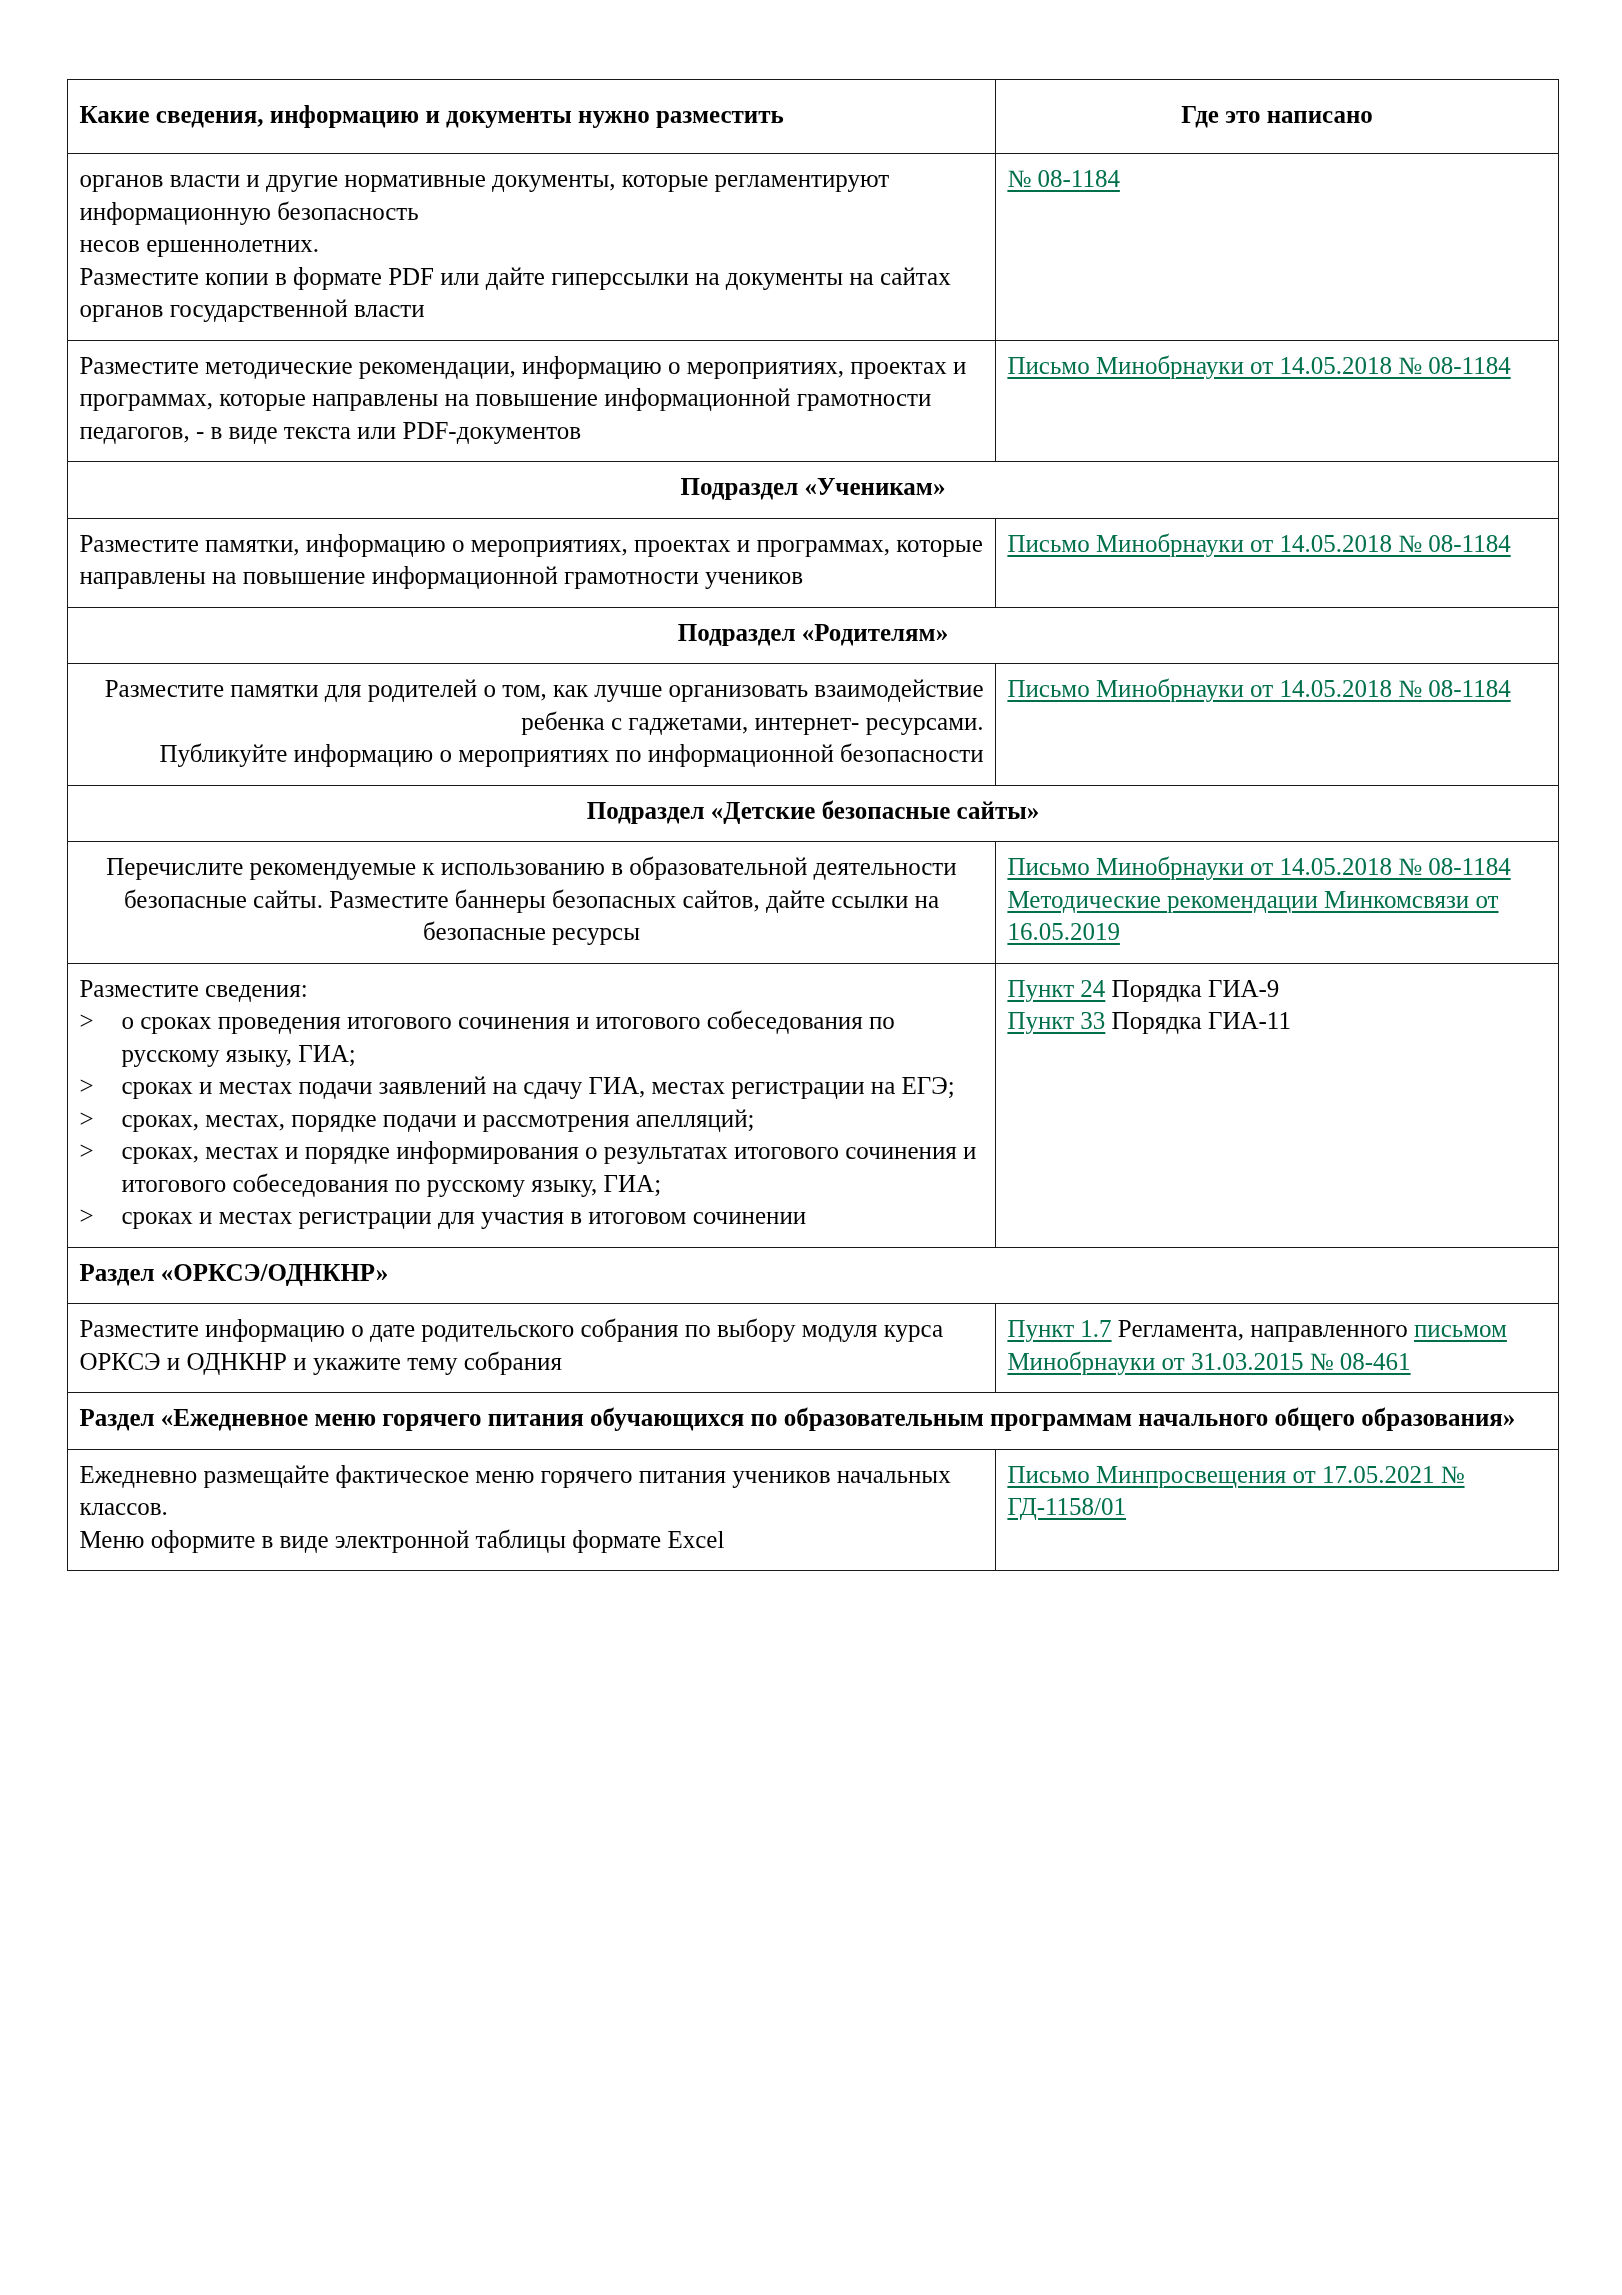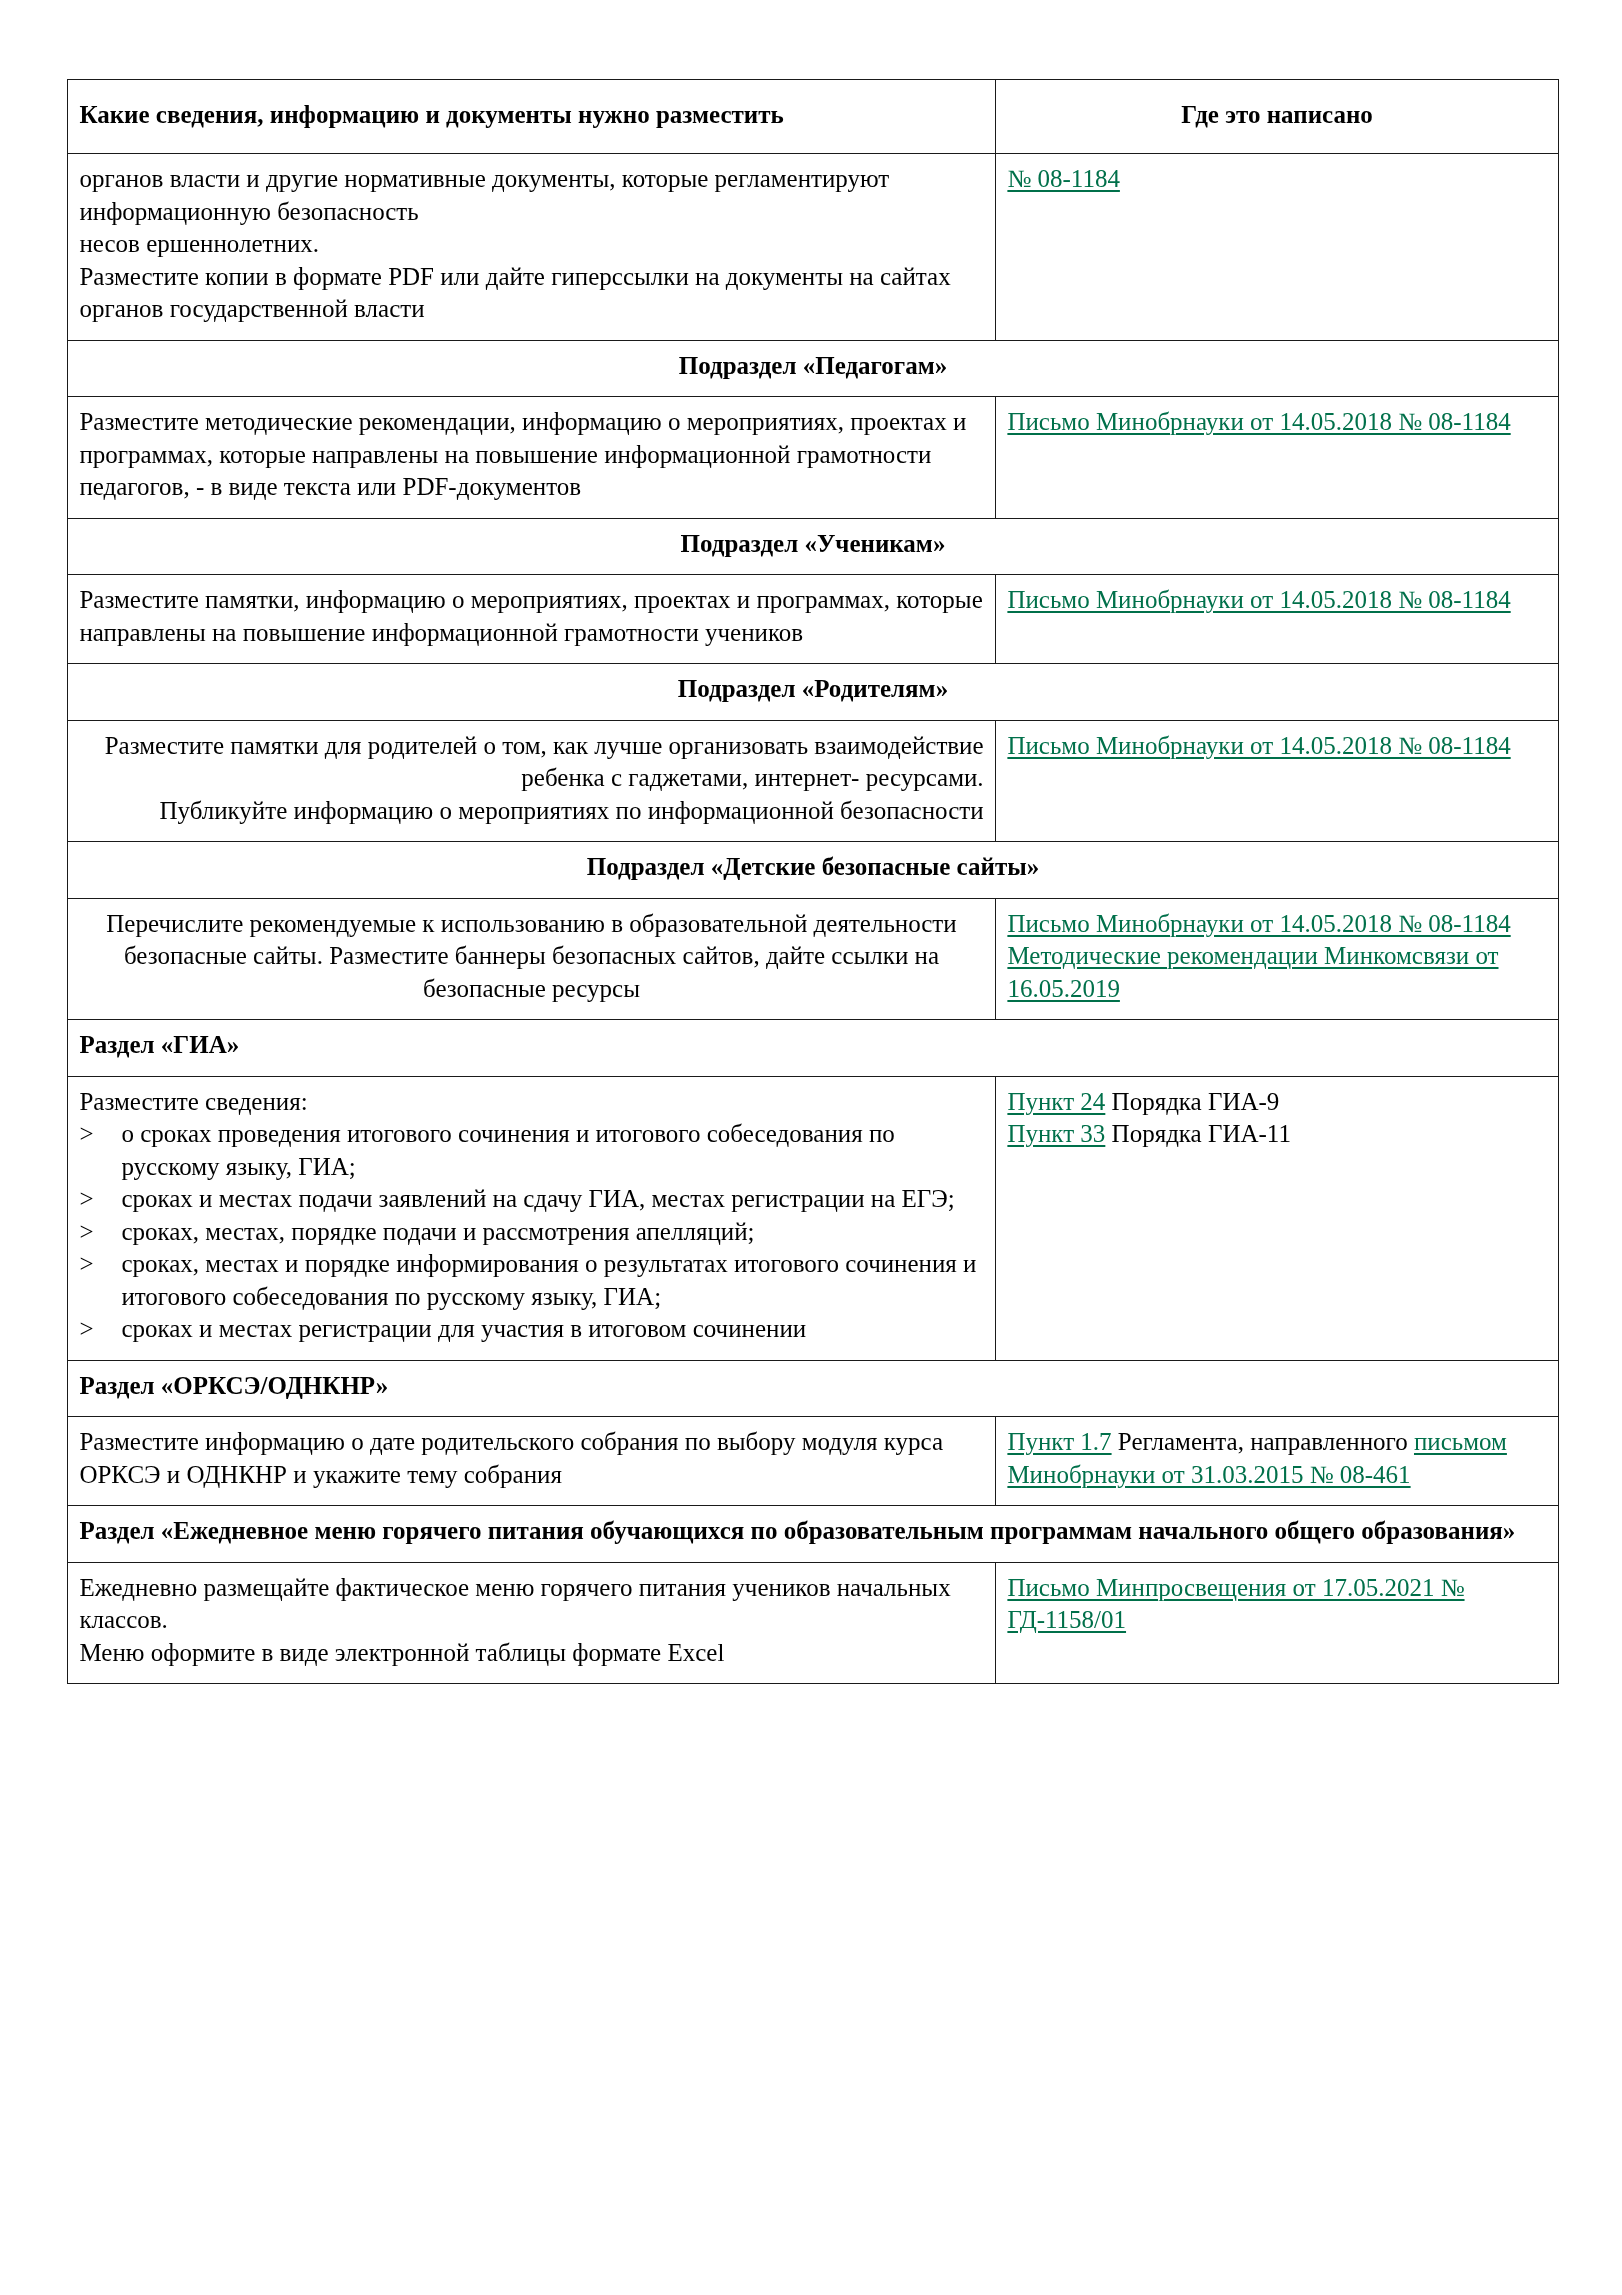--- a/index.html
+++ b/index.html
@@ -123,23 +123,20 @@
         <td style="border-color: rgb(26, 26, 26);">
           <p class="para">органов власти и другие нормативные документы, которые регламентируют информационную безопасность</p>
           <p class="para">несов ершеннолетних.</p>
           <p class="para">Разместите копии в формате PDF или дайте гиперссылки на документы на сайтах органов государственной власти</p>
         </td>
         <td style="border-color: rgb(26, 26, 26);">
           <p class="ref-line"><span class="link" style="color: rgb(0, 112, 74);">№ 08-1184</span></p>
         </td>
       </tr>
 
-      <tr>
-        <td class="section-cell center" colspan="2" style="border-color: rgb(26, 26, 26);">Подраздел «Педагогам»</td>
-      </tr>
 
       <tr>
         <td style="border-color: rgb(26, 26, 26);">
           <p class="para">Разместите методические рекомендации, информацию о мероприятиях, проектах и программах, которые направлены на повышение информационной грамотности педагогов, - в виде текста или PDF-документов</p>
         </td>
         <td style="border-color: rgb(26, 26, 26);">
           <p class="ref-line"><span class="link" style="color: rgb(0, 112, 74);">Письмо Минобрнауки от 14.05.2018 № 08-1184</span></p>
         </td>
       </tr>
 
@@ -177,23 +174,20 @@
       <tr>
         <td style="border-color: rgb(26, 26, 26); text-align: center;">
           <p class="para">Перечислите рекомендуемые к использованию в образовательной деятельности безопасные сайты. Разместите баннеры безопасных сайтов, дайте ссылки на безопасные ресурсы</p>
         </td>
         <td style="border-color: rgb(26, 26, 26);">
           <p class="ref-line"><span class="link" style="color: rgb(0, 112, 74);">Письмо Минобрнауки от 14.05.2018 № 08-1184</span></p>
           <p class="ref-line"><span class="link" style="color: rgb(0, 112, 74);">Методические рекомендации Минкомсвязи от 16.05.2019</span></p>
         </td>
       </tr>
 
-      <tr>
-        <td class="section-cell left" colspan="2" style="border-color: rgb(26, 26, 26);">Раздел «ГИА»</td>
-      </tr>
 
       <tr>
         <td style="border-color: rgb(26, 26, 26);">
           <p class="para">Разместите сведения:</p>
           <ul class="gt-list">
             <li><span class="gt-marker">&gt;</span><span>о сроках проведения итогового сочинения и итогового собеседования по русскому языку, ГИА;</span></li>
             <li><span class="gt-marker">&gt;</span><span>сроках и местах подачи заявлений на сдачу ГИА, местах регистрации на ЕГЭ;</span></li>
             <li><span class="gt-marker">&gt;</span><span>сроках, местах, порядке подачи и рассмотрения апелляций;</span></li>
             <li><span class="gt-marker">&gt;</span><span>сроках, местах и порядке информирования о результатах итогового сочинения и итогового собеседования по русскому языку, ГИА;</span></li>
             <li><span class="gt-marker">&gt;</span><span>сроках и местах регистрации для участия в итоговом сочинении</span></li>

